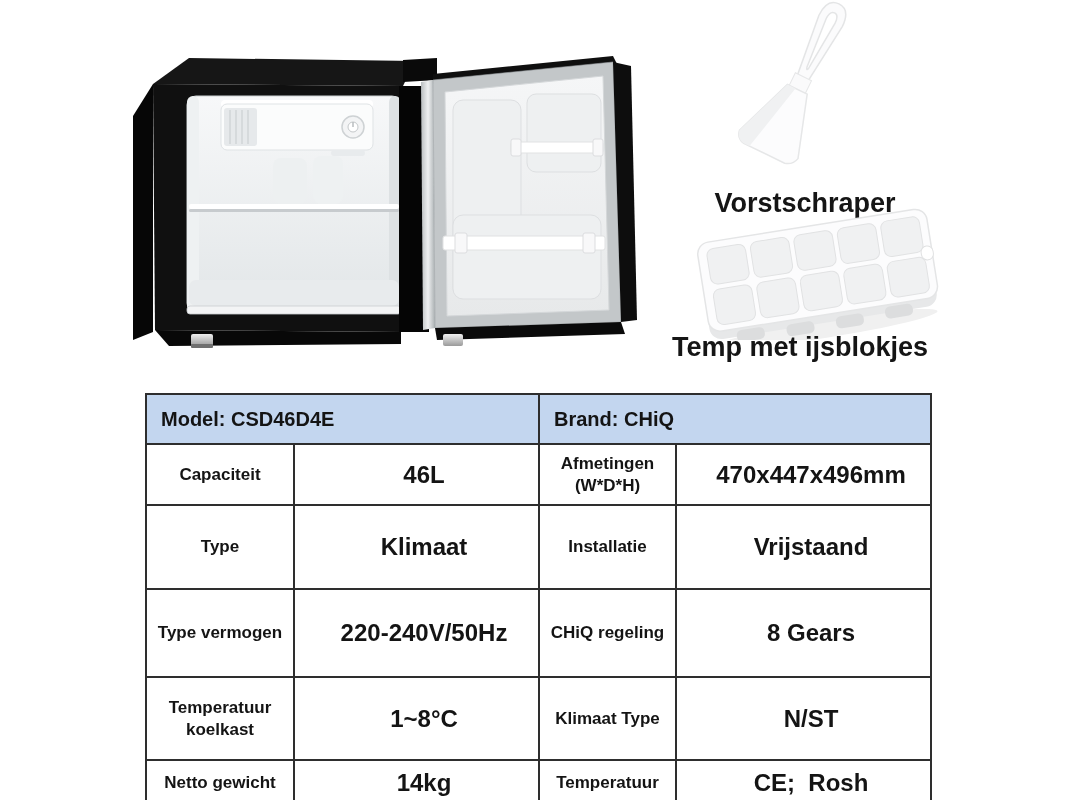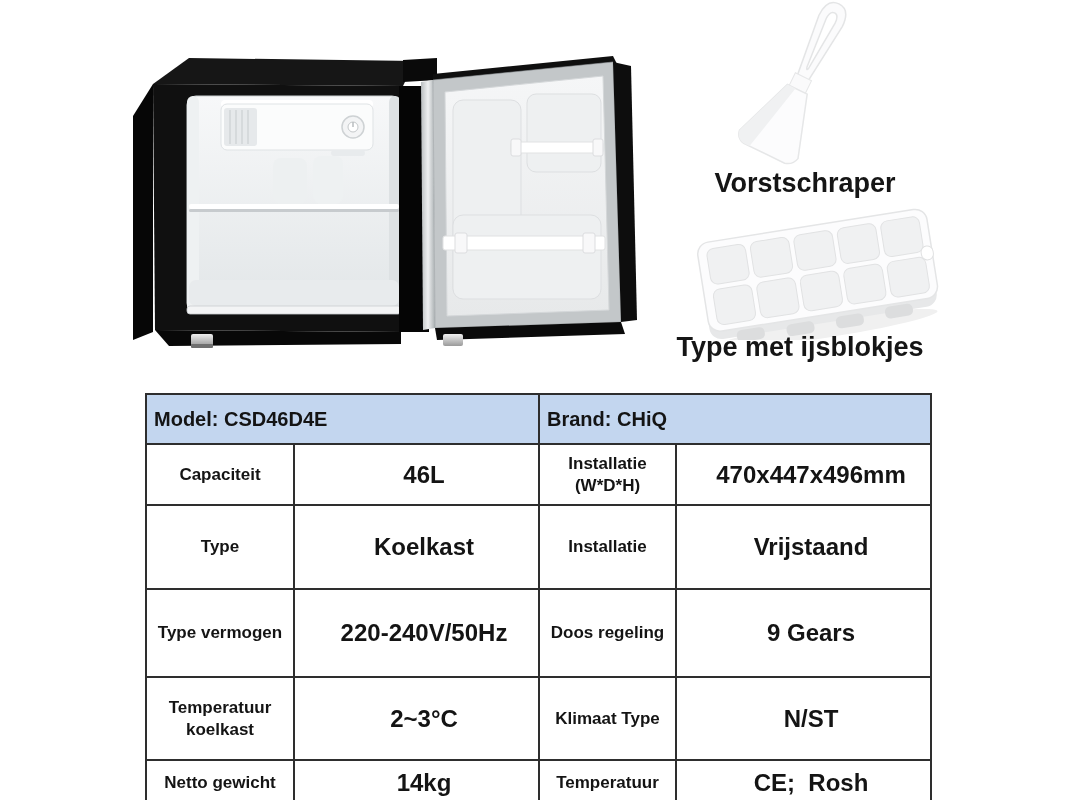--- a/index.html
+++ b/index.html
@@ -5,36 +5,36 @@
   html,body{margin:0;padding:0;background:#fff;}
   .canvas{
     position:relative;width:1066px;height:800px;background:#ffffff;
     font-family:"Liberation Sans",sans-serif;color:#111;overflow:hidden;
   }
   .illus{position:absolute;}
   .acc-label{
     position:absolute;text-align:center;font-weight:bold;color:#151515;
     font-size:27px;letter-spacing:0px;
   }
-  #label-scraper{left:655px;top:168px;width:300px;}
+  #label-scraper{left:655px;top:188px;width:300px;}
   #label-tray{left:635px;top:332px;width:330px;}
 
   table.spec{
     position:absolute;left:145px;top:393px;width:785px;
     border-collapse:collapse;table-layout:fixed;
     font-family:"Liberation Sans",sans-serif;
   }
   table.spec td{
     border:2px solid #2e2e2e;
     text-align:center;vertical-align:middle;
     font-weight:bold;color:#141414;
     padding:2px 6px;white-space:pre-wrap;line-height:1.25;
   }
   table.spec td.hdr{
-    background:#c3d6ef;text-align:left;padding-left:7px;
+    background:#c3d6ef;text-align:left;padding-left:14px;
     font-size:20px;
   }
   table.spec td.lbl{font-size:17px;}
   table.spec td.val{font-size:24px;padding-left:21px;}
 </style>
 </head>
 <body>
 
 <div class="canvas">
 
@@ -161,55 +161,55 @@
         <rect x="53" y="48" width="39" height="36" rx="7"></rect>
         <rect x="97" y="48" width="39" height="36" rx="7"></rect>
         <rect x="141" y="48" width="39" height="36" rx="7"></rect>
         <rect x="185" y="48" width="39" height="36" rx="7"></rect>
       </g>
 
       <rect x="221" y="38" width="12" height="14" rx="6" fill="#ffffff" stroke="#e0e1e2" stroke-width="1"></rect>
     </g>
   </svg>
 
-  <div class="acc-label" id="label-tray">Type met ijsblokjes</div>
+  <div class="acc-label" id="label-tray">Temp met ijsblokjes</div>
 
   <table class="spec">
     <colgroup>
       <col style="width:148px">
         <col style="width:245px">
         <col style="width:137px">
         <col style="width:255px">
     </colgroup>
     <tbody>
         <tr style="height:50px">
       <td class="hdr" colspan="2">Model: CSD46D4E</td>
       <td class="hdr" colspan="2">Brand: CHiQ</td>
     </tr>
     <tr style="height:61px">
       <td class="lbl">Capaciteit</td>
       <td class="val">46L</td>
-      <td class="lbl">Installatie (W*D*H)</td>
+      <td class="lbl">Afmetingen (W*D*H)</td>
       <td class="val">470x447x496mm</td>
     </tr>
     <tr style="height:84px">
       <td class="lbl">Type</td>
-      <td class="val">Koelkast</td>
+      <td class="val">Klimaat</td>
       <td class="lbl">Installatie</td>
       <td class="val">Vrijstaand</td>
     </tr>
     <tr style="height:88px">
       <td class="lbl">Type vermogen</td>
       <td class="val">220-240V/50Hz</td>
-      <td class="lbl">Doos regeling</td>
-      <td class="val">9 Gears</td>
+      <td class="lbl">CHiQ regeling</td>
+      <td class="val">8 Gears</td>
     </tr>
     <tr style="height:83px">
       <td class="lbl">Temperatuur koelkast</td>
-      <td class="val">2~3°C</td>
+      <td class="val">1~8°C</td>
       <td class="lbl">Klimaat Type</td>
       <td class="val">N/ST</td>
     </tr>
     <tr style="height:45px">
       <td class="lbl">Netto gewicht</td>
       <td class="val">14kg</td>
       <td class="lbl">Temperatuur</td>
       <td class="val">CE;  Rosh</td>
     </tr>
   </tbody>

